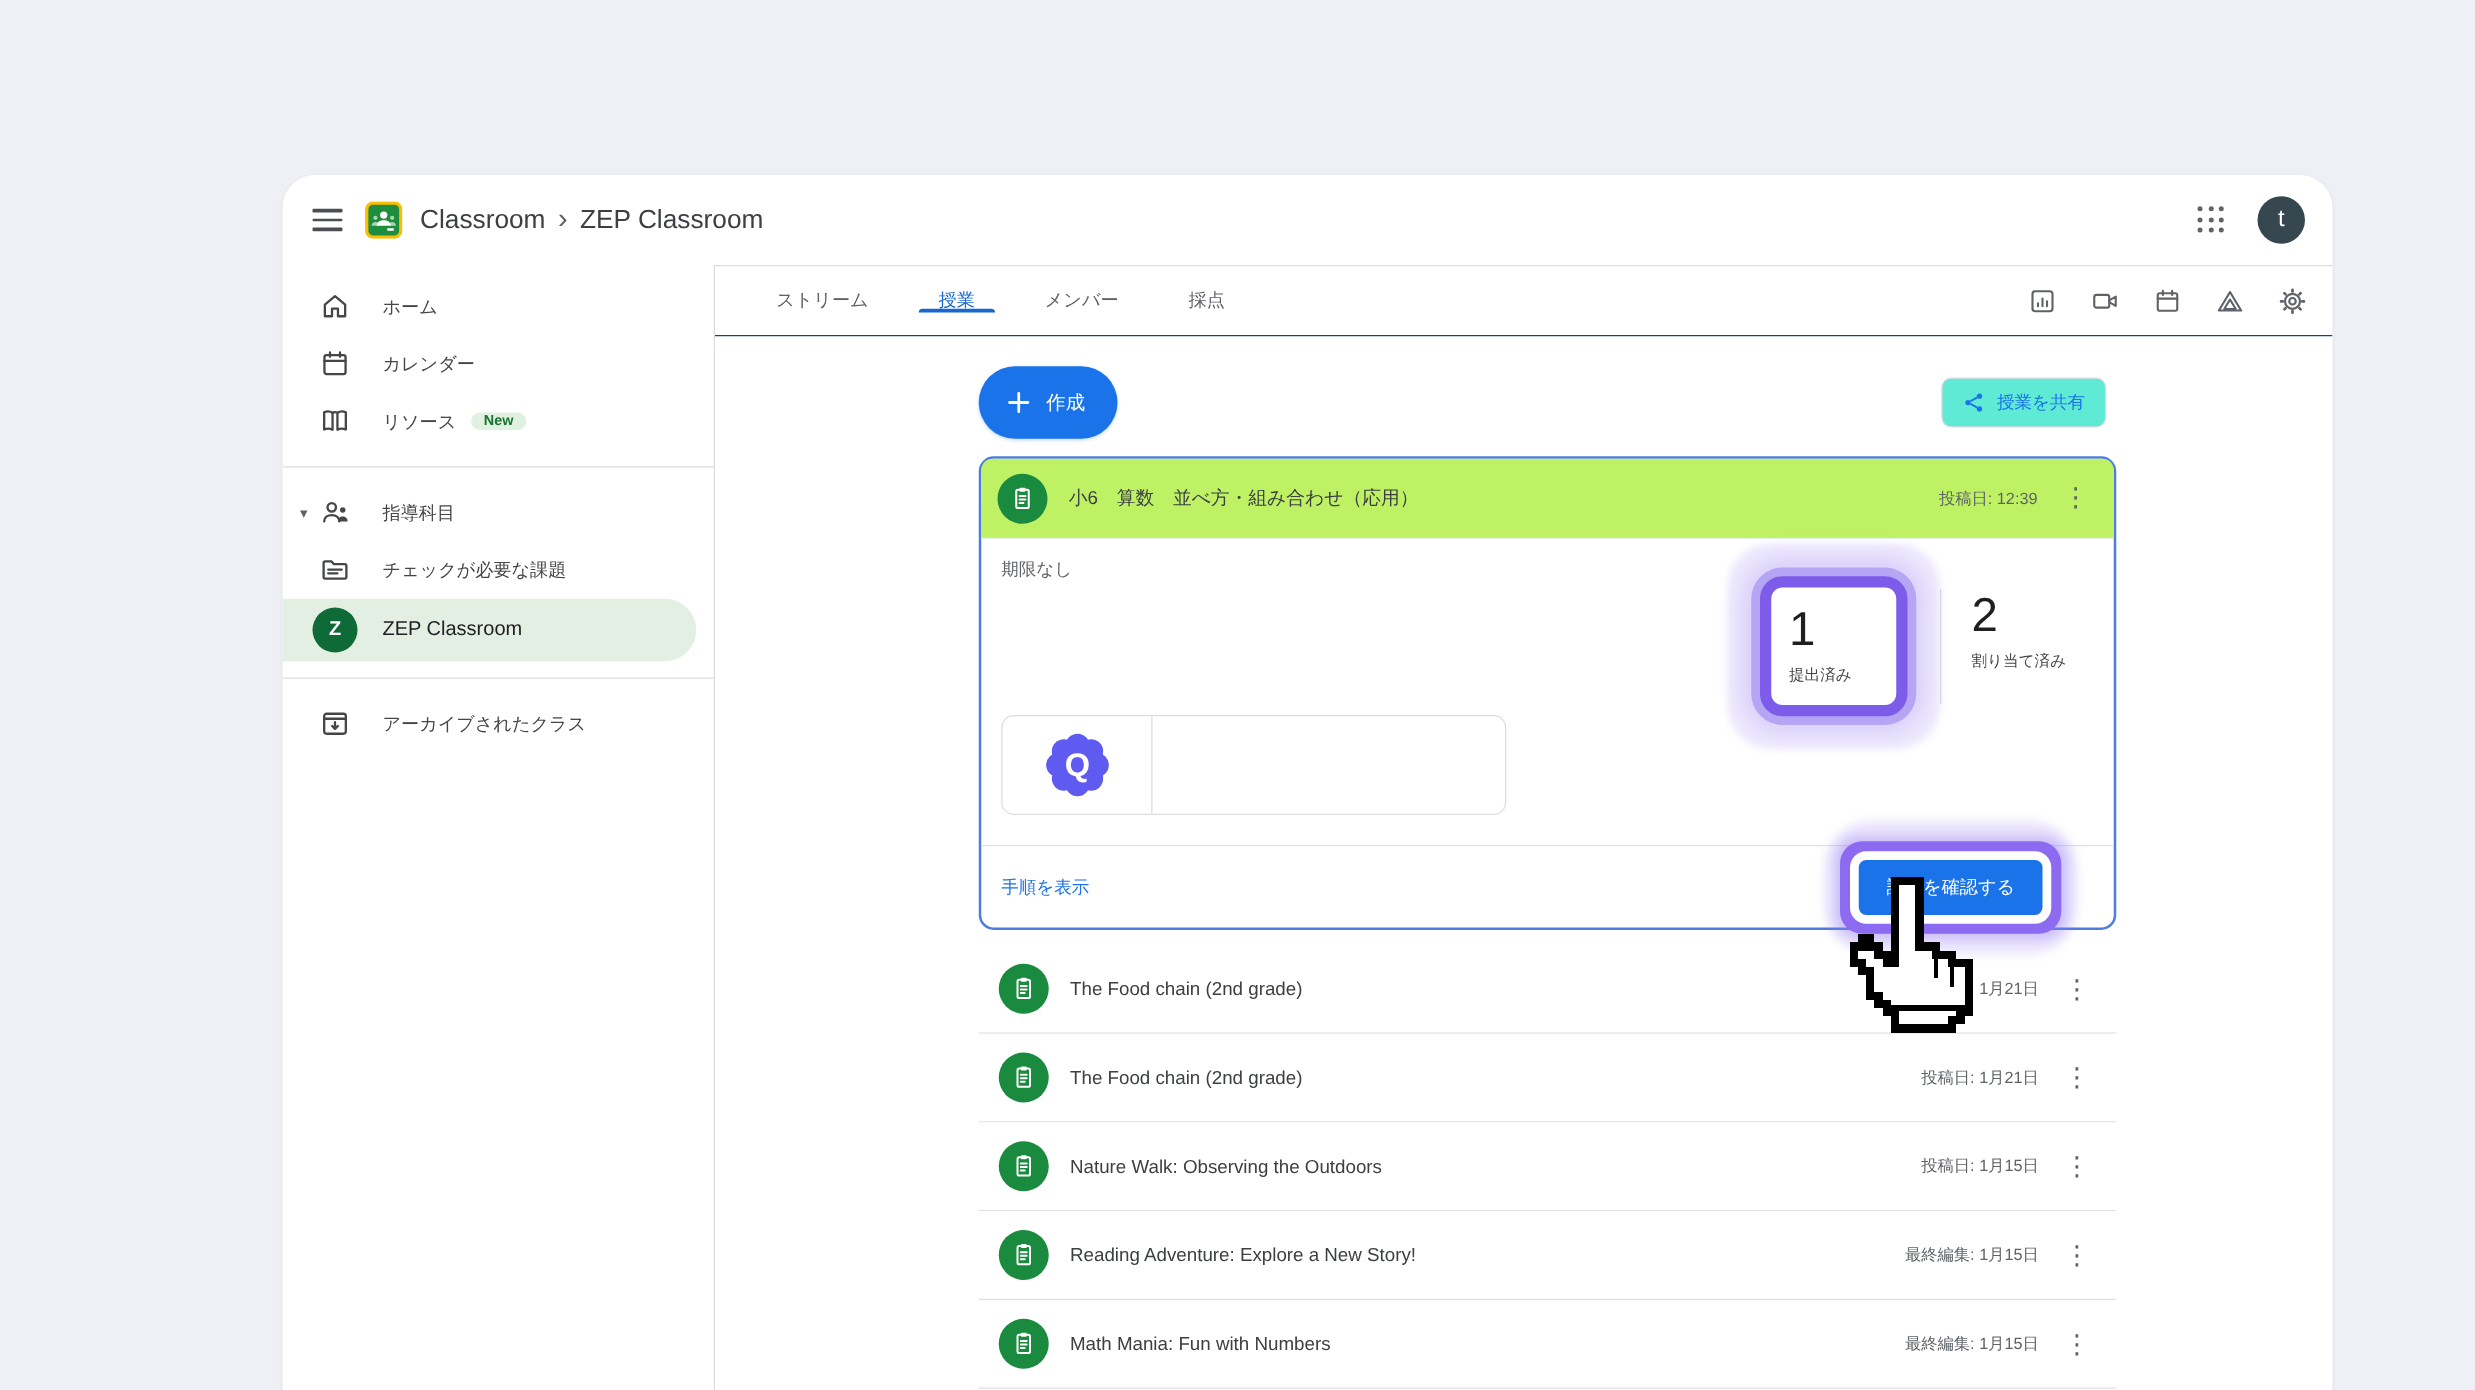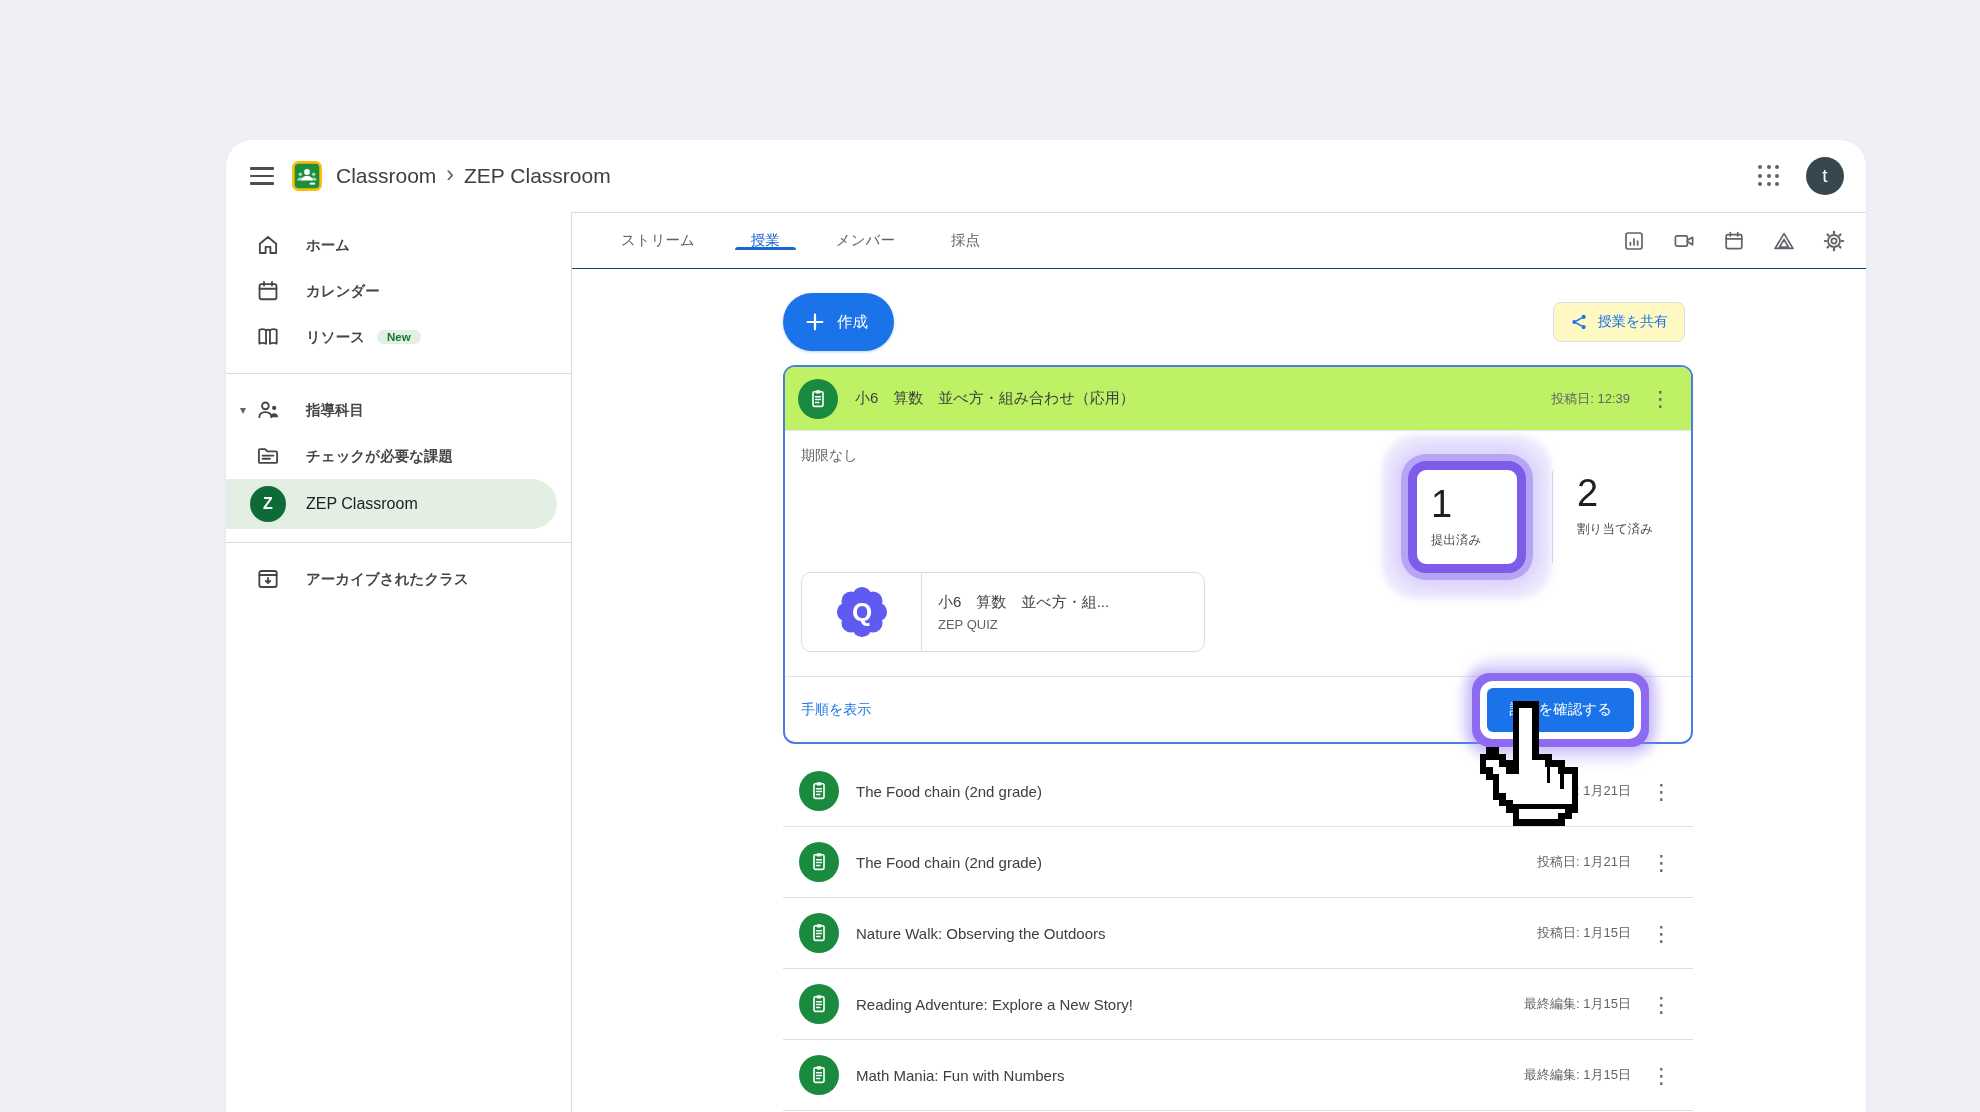--- a/index.html
+++ b/index.html
@@ -25,21 +25,21 @@
   .crumb-sep { margin:0 10px; color:#5f6368; font-size:23px; line-height:1; padding-bottom:3px; }
   .top-right { margin-left:auto; display:flex; align-items:center; }
   .apps-grid { width:22px; height:22px; display:grid; grid-template-columns:repeat(3,4px); grid-template-rows:repeat(3,4px); gap:4.5px; cursor:pointer; }
   .apps-grid i { background:#5f6368; border-radius:50%; }
   .avatar-top { margin-left:26px; width:38px; height:38px; border-radius:50%; background:#37474f; color:#fff; font-size:19px; display:flex; align-items:center; justify-content:center; cursor:pointer; }
   
   .app-body { flex:1; display:flex; min-height:0; }
   .sidebar { width:345px; flex:none; padding-top:10px; }
   .sb-item { height:46px; display:flex; align-items:center; padding-left:29px; cursor:pointer; }
   .sb-item .sb-ic { width:26px; height:26px; flex:none; display:flex; align-items:center; justify-content:center; }
-  .sb-item .sb-label { margin-left:25px; font-size:14.5px; font-weight:700; color:#444746; white-space:nowrap; }
+  .sb-item .sb-label { margin-left:25px; font-size:14.5px; font-weight:400; color:#444746; white-space:nowrap; }
   .sb-badge { margin-left:12px; font-size:11.5px; font-weight:bold; color:#1a7431; background:#e0f0e1; padding:1px 10px; border-radius:10px; }
   .sb-divider { border-top:1px solid #dadce0; margin:13px 0; }
   .sb-section { padding-left:8px; }
   .sb-section .sb-arrow { width:18px; font-size:12px; color:#5f6368; text-align:center; }
   .sb-section .sb-ic { margin-left:3px; }
   .sb-active { height:50px; margin-right:14px; border-radius:0 25px 25px 0; background:#e3efe3; display:flex; align-items:center; padding-left:24px; cursor:pointer; }
   .sb-class-avatar { width:36px; height:36px; border-radius:50%; background:#0e6a36; color:#fff; font-size:16px; font-weight:bold; display:flex; align-items:center; justify-content:center; flex:none; }
   .sb-active .sb-label { margin-left:20px; color:#202124; }
   
   .main { flex:1; min-width:0; display:flex; flex-direction:column; border-top:1px solid #dadce0; border-left:1px solid #dadce0; }
@@ -47,21 +47,21 @@
   .tab { position:relative; display:flex; align-items:center; margin-right:56px; font-size:14.5px; font-weight:500; color:#5f6368; cursor:pointer; white-space:nowrap; }
   .tab.active { color:#1967d2; }
   .tab.active .tab-line { position:absolute; left:-16px; right:-16px; bottom:0; height:3px; background:#1967d2; border-radius:3px 3px 0 0; }
   .tab-icons { margin-left:auto; display:flex; align-items:center; gap:24px; padding-right:19px; }
   .tab-icons .tbi { width:26px; height:26px; display:flex; align-items:center; justify-content:center; cursor:pointer; }
   .content { flex:1; overflow:hidden; }
   .col { width:910px; margin-left:211px; padding-top:24px; }
   
   .toolbar { height:58px; display:flex; align-items:center; justify-content:space-between; margin-bottom:14px; }
   .create-btn { height:58px; border:none; border-radius:29px; background:#1a73e8; color:#fff; font-size:15.5px; font-weight:500; display:flex; align-items:center; gap:12px; padding:0 26px 0 22px; cursor:pointer; font-family:inherit; box-shadow:0 1px 3px rgba(26,115,232,.3); }
-  .share-btn { height:40px; margin-right:8px; border:1px solid #dadce0; border-radius:8px; background:#fef9c3; color:#1a73e8; font-size:14px; font-weight:500; display:flex; align-items:center; gap:10px; padding:0 16px; cursor:pointer; font-family:inherit; }
+  .share-btn { height:40px; margin-right:8px; border:1px solid #dadce0; border-radius:8px; background:#5eead4; color:#1a73e8; font-size:14px; font-weight:500; display:flex; align-items:center; gap:10px; padding:0 16px; cursor:pointer; font-family:inherit; }
   
   .card { border:2px solid #4c7de2; border-radius:12px; background:#fff; }
   .card-head { height:64px; background:#bef264; border-bottom:1px solid #e3e6e8; border-radius:9px 9px 0 0; display:flex; align-items:center; padding:0 16px 0 13px; cursor:pointer; }
   .task-circle { width:40px; height:40px; border-radius:50%; background:#1a8a3e; display:flex; align-items:center; justify-content:center; flex:none; }
   .card-title { margin-left:17px; font-size:15px; font-weight:500; color:#3c4043; }
   .posted { margin-left:auto; font-size:13px; color:#5f6368; white-space:nowrap; }
   .kebab { margin-left:16px; font-size:21px; color:#5f6368; cursor:pointer; line-height:1; padding:2px 4px; }
   .card-body { height:245px; padding:16px 0 0 16px; position:relative; }
   .due { font-size:14px; color:#5f6368; }
   .stats { position:absolute; top:30px; right:38px; display:flex; align-items:flex-start; }
@@ -342,24 +342,20 @@
                         <circle cx="16.7" cy="39.3" r="10"></circle>
                       <circle cx="12" cy="28" r="10"></circle>
                         <circle cx="16.7" cy="16.7" r="10"></circle>
                       <circle cx="28" cy="12" r="10"></circle>
                         <circle cx="39.3" cy="16.7" r="10"></circle>
                       <circle cx="28" cy="28" r="15.5"></circle>
                     </g>
                     <text x="28" y="37.5" font-size="27" font-weight="bold" fill="#ffffff" text-anchor="middle" font-family="Liberation Sans, DejaVu Sans, sans-serif">Q</text>
                   </svg>
                 </div>
-                <div class="attach-info">
-                  <span class="attach-title">小6　算数　並べ方・組...</span>
-                  <span class="attach-sub">ZEP QUIZ</span>
-                </div>
               </div>
             </div>
 
             <div class="card-foot">
               <a class="instr-link">手順を表示</a>
               <div class="review-wrap">
                 <div class="btn-halo"></div>
                 <button class="review-btn">課題を確認する</button>
               </div>
             </div>

